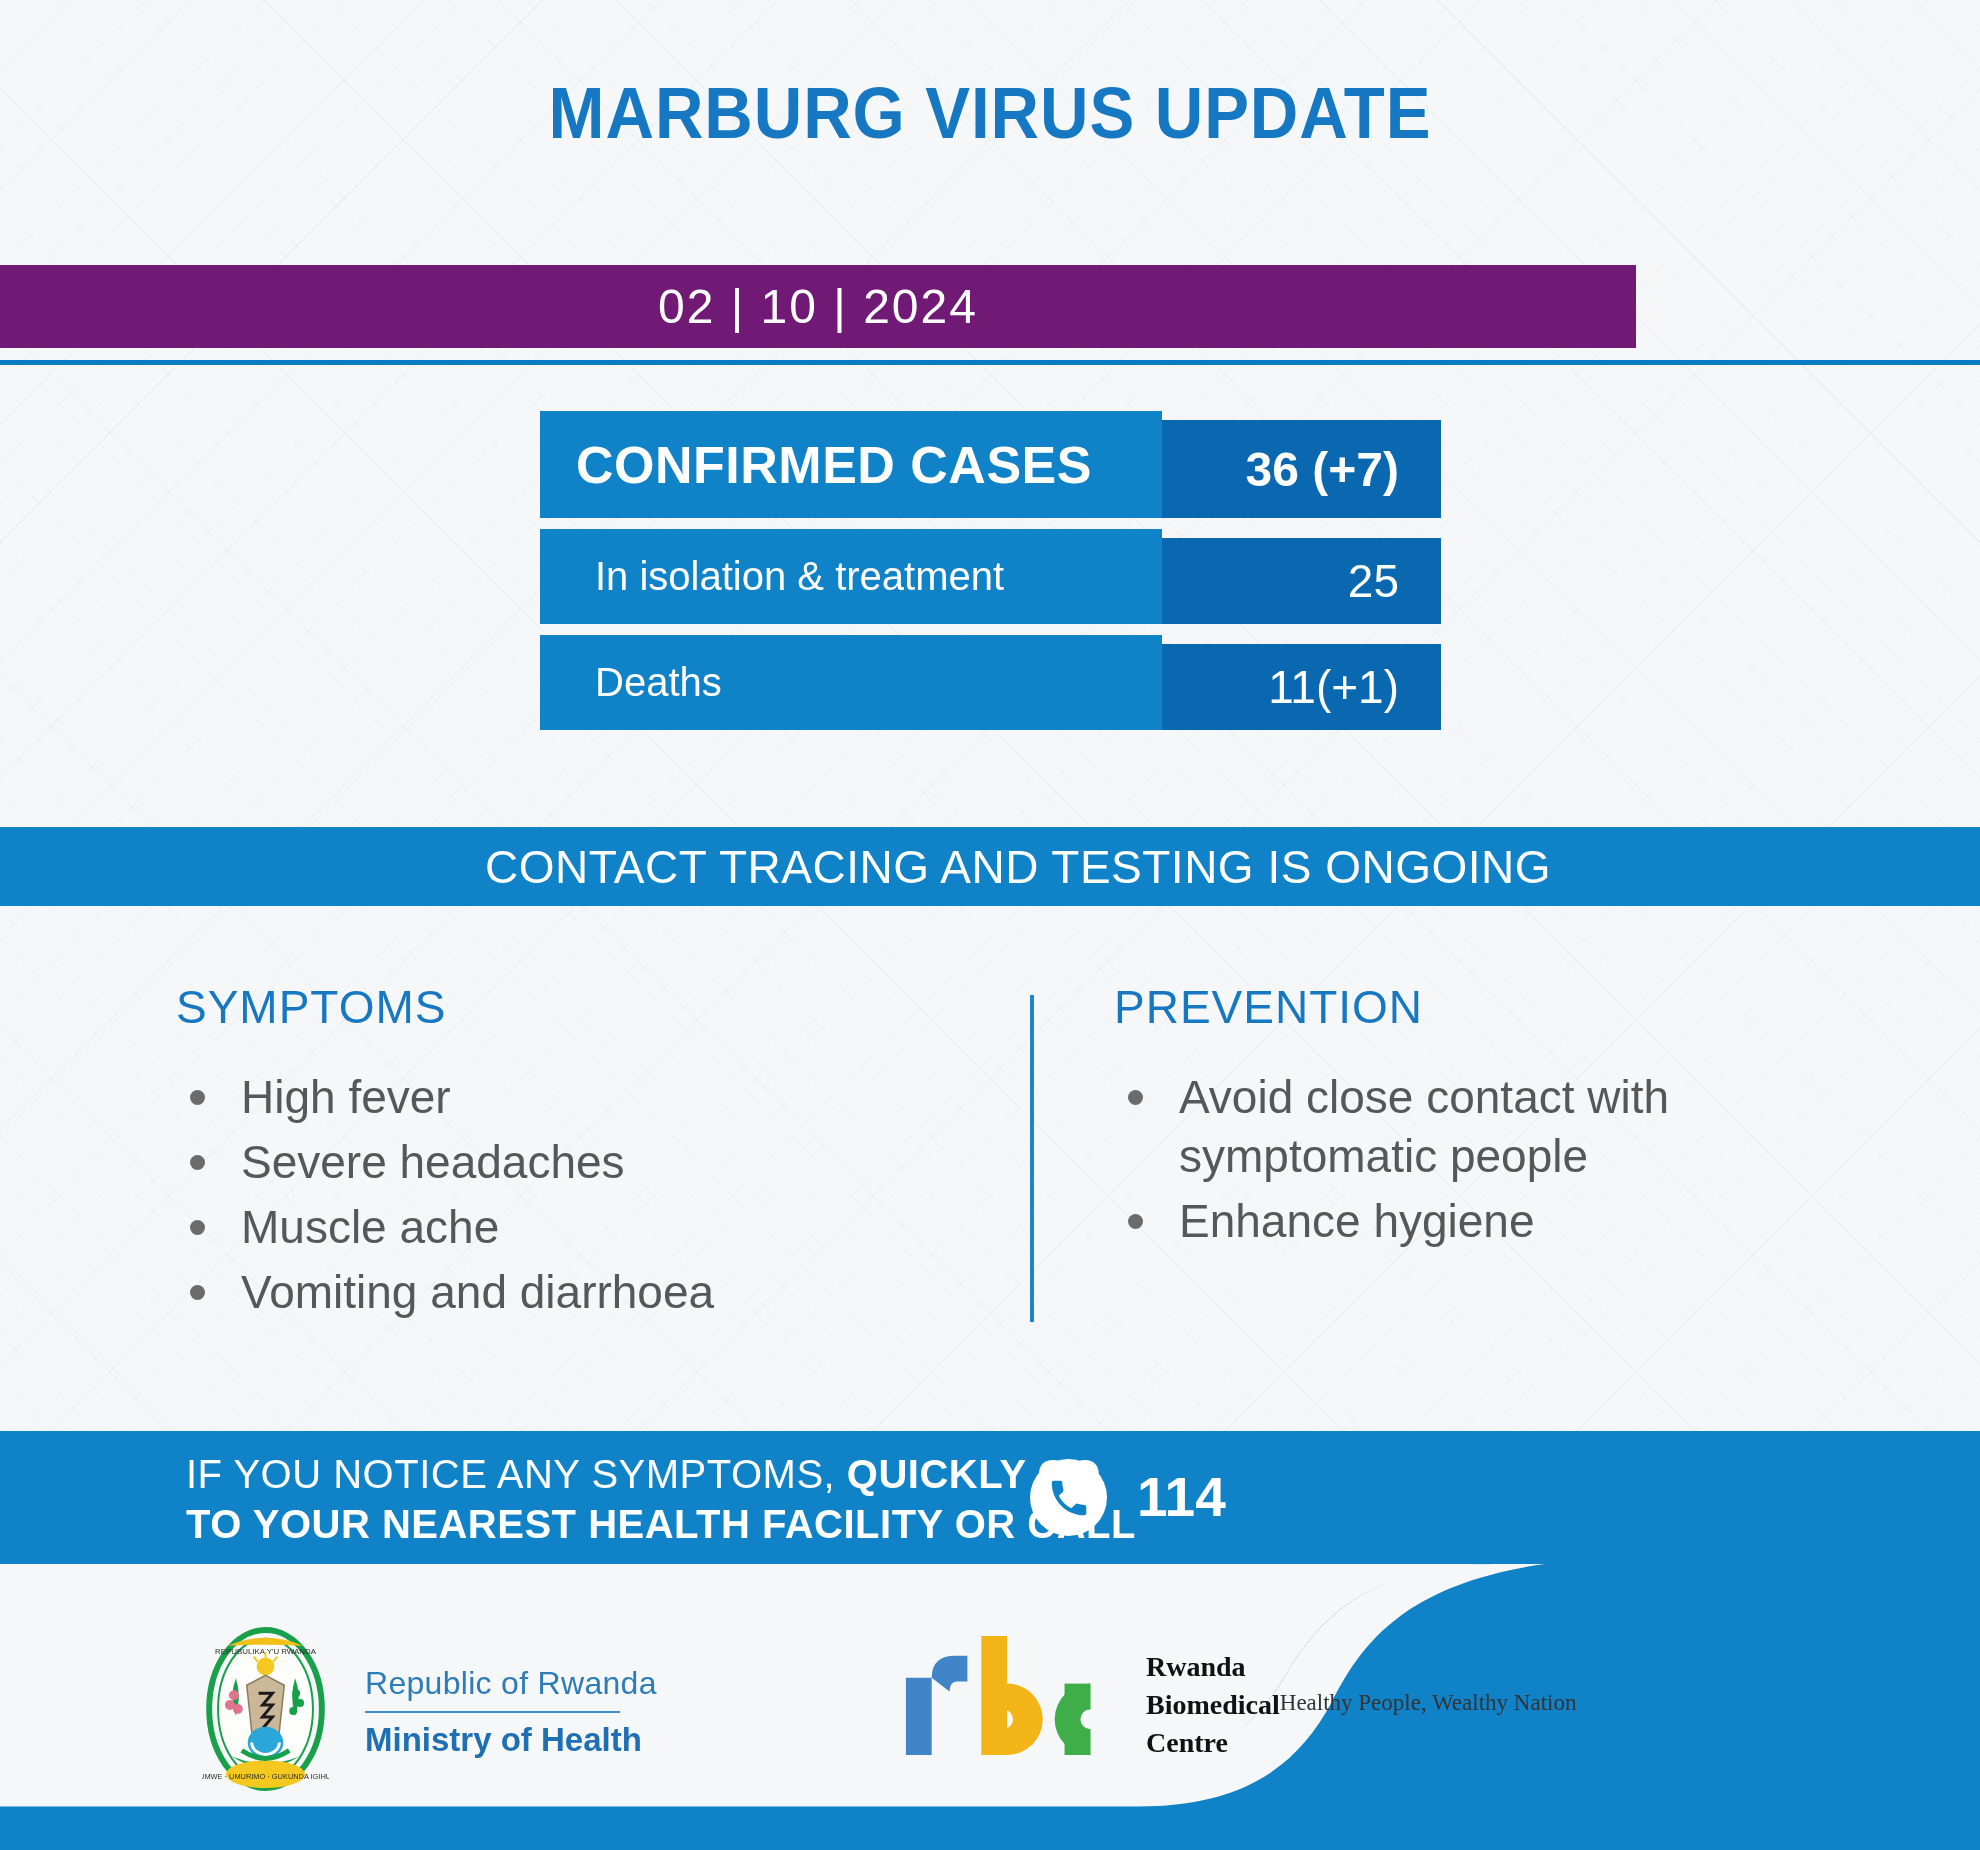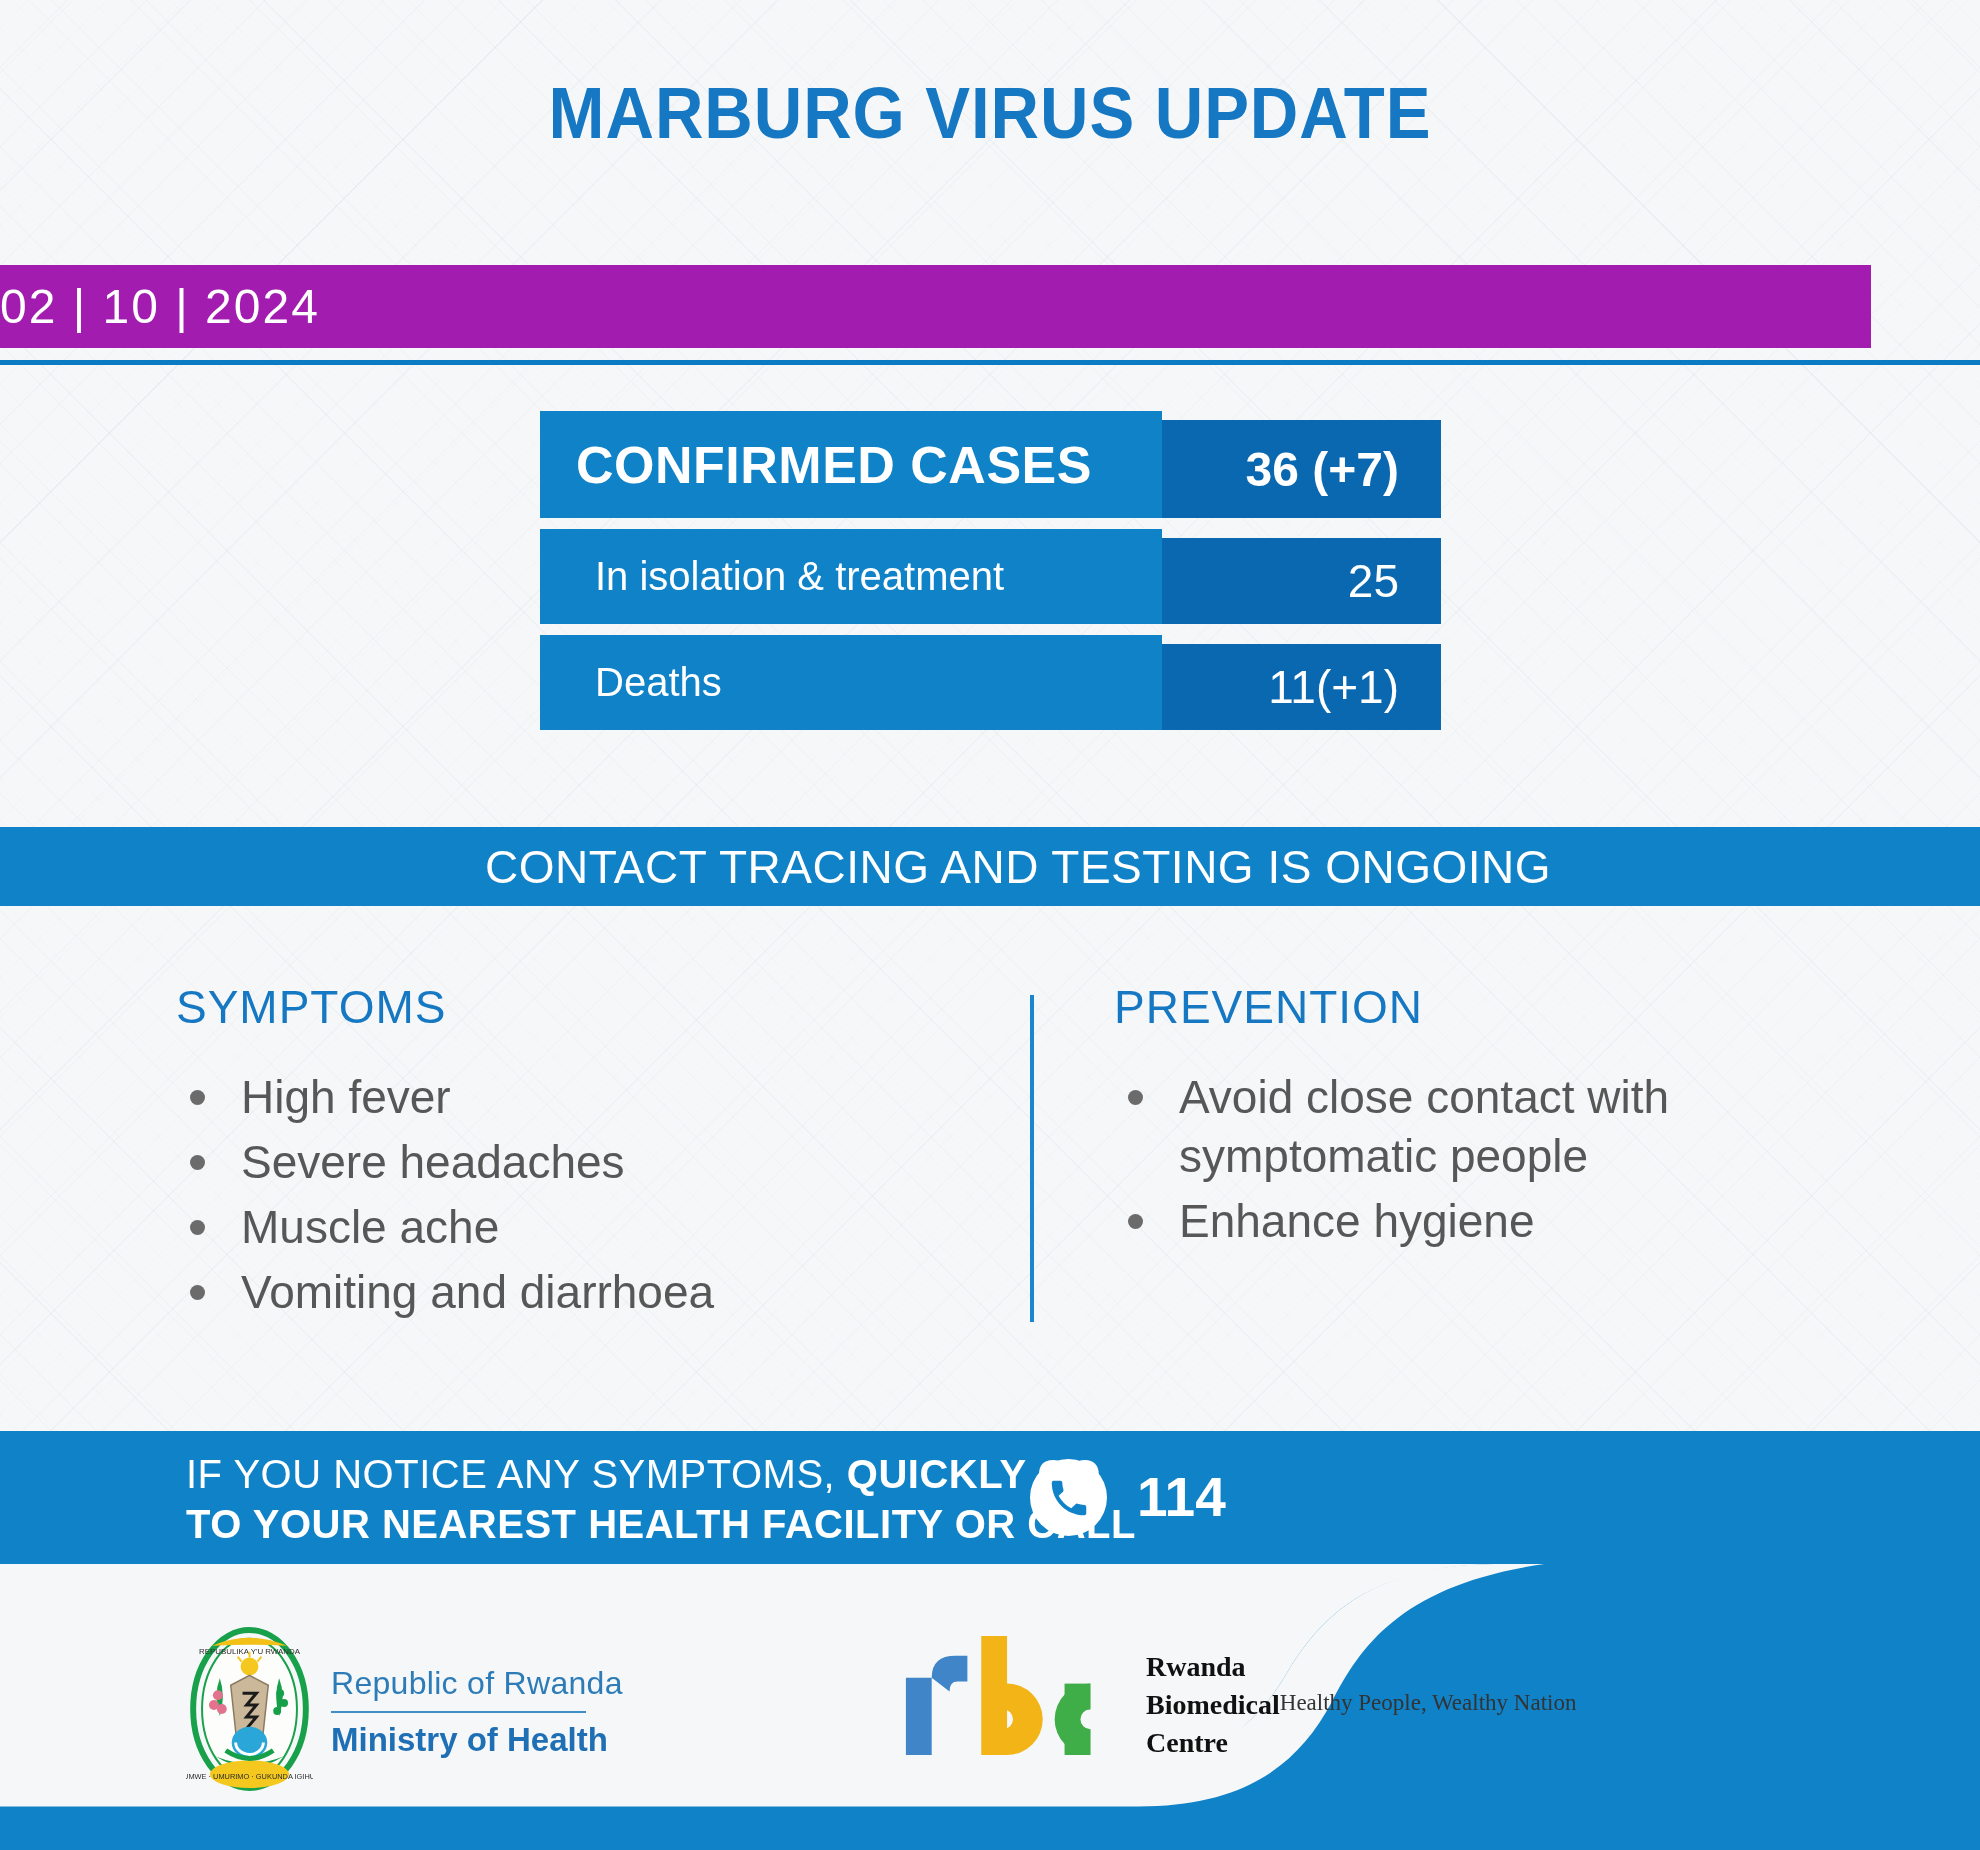--- a/index.html
+++ b/index.html
@@ -25,23 +25,23 @@
   
   .title{
     position:absolute;top:71px;left:0;width:1980px;text-align:center;
     color:#1678c2;font-size:73px;font-weight:bold;letter-spacing:1px;
     font-family:"Liberation Sans Narrow","Liberation Sans",sans-serif;
     transform:scaleX(.92);transform-origin:center;
   }
 
   
   .date-band{
-    position:absolute;top:265px;left:0;width:1871px;height:83px;
-    background:#a21caf;color:#fff;
-    display:flex;align-items:center;justify-content:flex-start;
+    position:absolute;top:265px;left:0;width:1636px;height:83px;
+    background:#701a75;color:#fff;
+    display:flex;align-items:center;justify-content:center;
     font-size:48px;letter-spacing:2px;font-weight:300;
   }
   .date-rule{position:absolute;top:360px;left:0;width:1980px;height:5px;background:#0b7cc4;}
 
   
   .stats{position:absolute;top:411px;left:540px;width:901px;}
   .stat-row{display:flex;margin-bottom:11px;height:95px;}
   .stat-row.first{height:107px;}
   .stat-label{
     flex:0 0 622px;background:#0f82c8;color:#fff;
@@ -108,21 +108,21 @@
   }
   .cta-number{
     position:absolute;left:1137px;top:34px;color:#fff;font-size:55px;font-weight:bold;
     font-family:"Liberation Sans Narrow","Liberation Sans",sans-serif;
   }
 
   
   .swoosh{position:absolute;top:1564px;left:0;width:1980px;height:286px;z-index:1;}
 
   
-  .logo-gov{position:absolute;left:186px;top:1624px;display:flex;align-items:center;gap:18px;z-index:3;}
+  .logo-gov{position:absolute;left:202px;top:1624px;display:flex;align-items:center;gap:36px;z-index:3;}
   .gov-text{padding-top:6px;}
   .gov-line1{color:#2d7cb8;font-size:32px;font-weight:300;letter-spacing:0.3px;}
   .gov-sep{width:255px;height:2px;background:#3f8fc6;margin:9px 0 8px;}
   .gov-line2{color:#1f6fb5;font-size:33px;font-weight:bold;}
   .logo-rbc{position:absolute;left:896px;top:1634px;display:flex;flex-direction:row;align-items:center;z-index:3;}
   .rbc-main{display:flex;align-items:flex-start;gap:16px;}
   .rbc-words{padding-top:14px;line-height:1.35;}
   .rbc-words div{font-size:28px;font-weight:bold;color:#111;font-family:"Liberation Serif",serif;}
   .rbc-tag{margin-top:10px;font-size:23px;color:#333;font-family:"Liberation Serif",serif;}
 </style>

